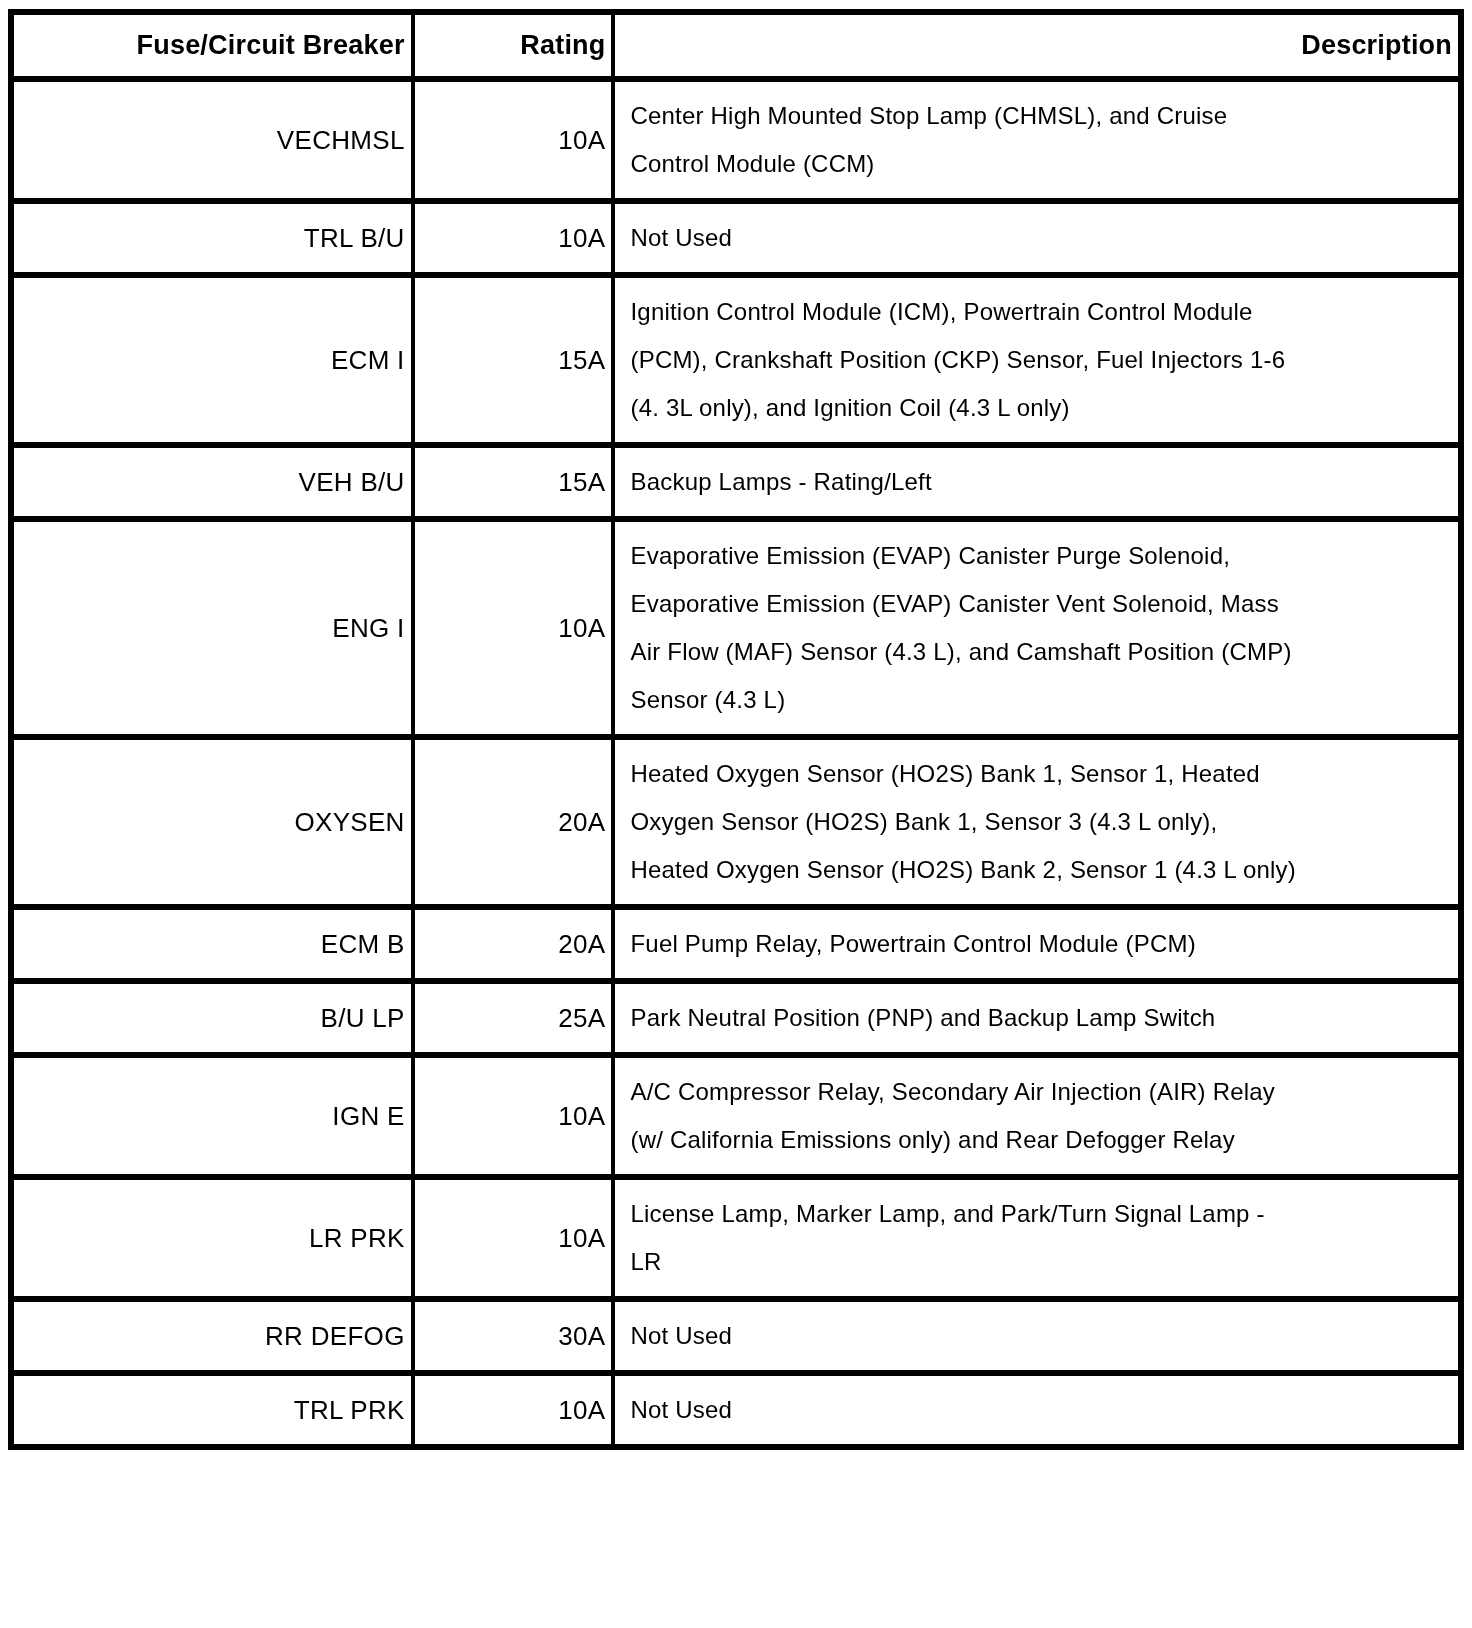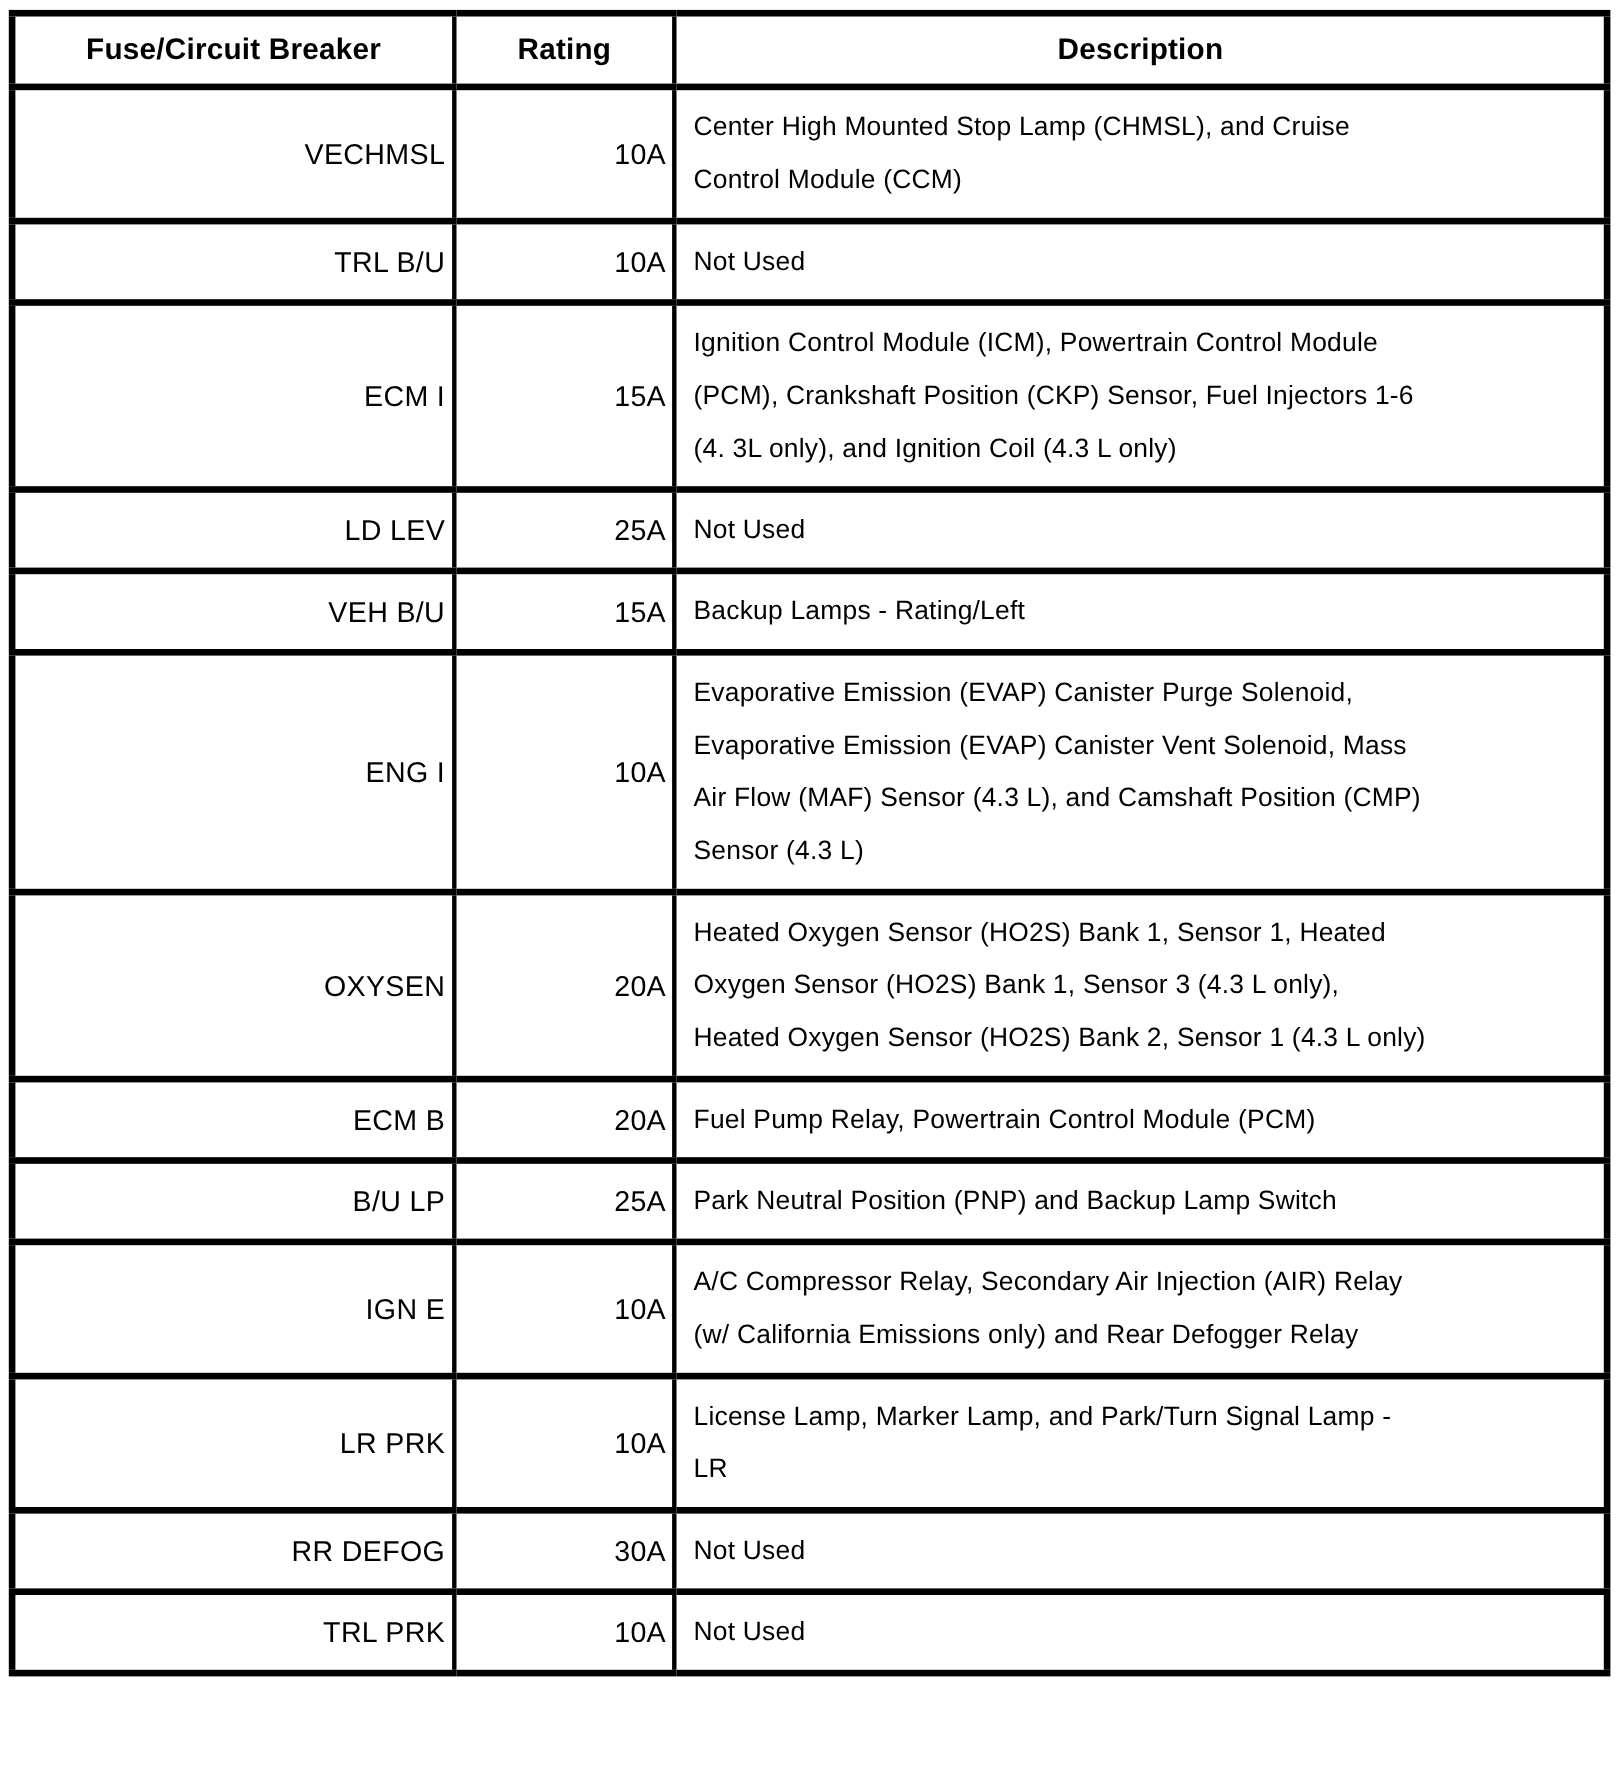--- a/index.html
+++ b/index.html
@@ -33,21 +33,21 @@
     vertical-align: middle;
     box-sizing: border-box;
   }
   table.fuse-table {
     border: 6px solid #000000;
   }
 
   th.h-cell {
     font-size: 27px;
     font-weight: bold;
-    text-align: center;
+    text-align: right;
     padding: 15px 6px;
     letter-spacing: 0.2px;
   }
   td.fuse-cell,
   td.rating-cell {
     font-size: 26px;
     text-align: right;
     padding: 6px;
     letter-spacing: 0.3px;
   }
@@ -95,27 +95,20 @@
             <div class="desc-line">Not Used</div>
           </td>
   </tr>
         <tr>
     <td class="fuse-cell">ECM I</td>
     <td class="rating-cell">15A</td>
     <td class="desc-cell">
             <div class="desc-line">Ignition Control Module (ICM), Powertrain Control Module</div>
             <div class="desc-line">(PCM), Crankshaft Position (CKP) Sensor, Fuel Injectors 1-6</div>
             <div class="desc-line">(4. 3L only), and Ignition Coil (4.3 L only)</div>
-          </td>
-  </tr>
-        <tr>
-    <td class="fuse-cell">LD LEV</td>
-    <td class="rating-cell">25A</td>
-    <td class="desc-cell">
-            <div class="desc-line">Not Used</div>
           </td>
   </tr>
         <tr>
     <td class="fuse-cell">VEH B/U</td>
     <td class="rating-cell">15A</td>
     <td class="desc-cell">
             <div class="desc-line">Backup Lamps - Rating/Left</div>
           </td>
   </tr>
         <tr>

